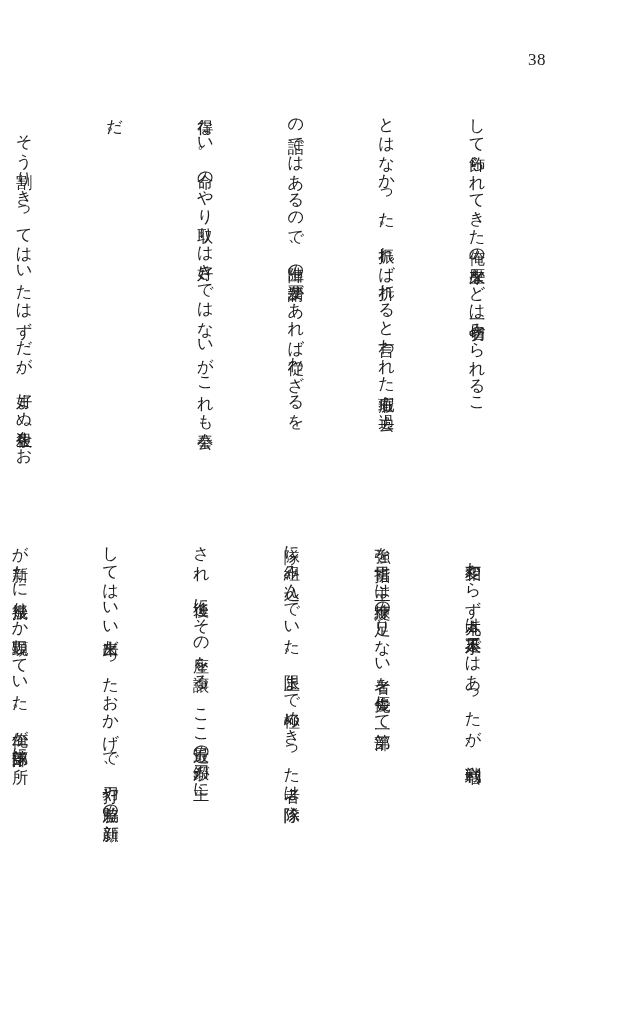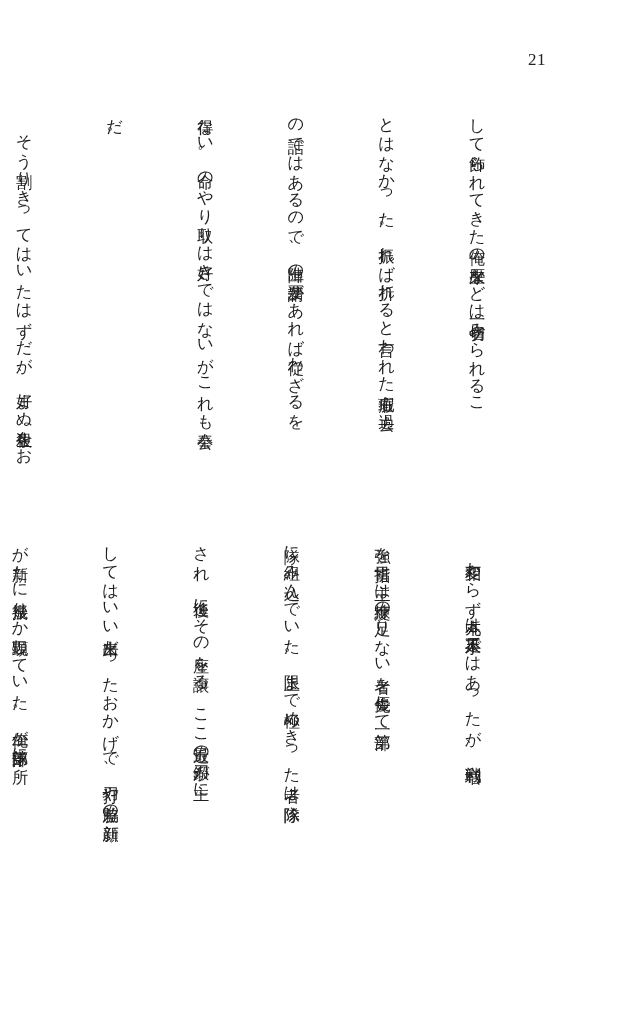--- a/index.html
+++ b/index.html
@@ -19,21 +19,21 @@
     letter-spacing: 0;
     white-space: pre;
   }
   .top-block { right: 74px; top: 107px; height: 380px; }
   .bottom-block { right: 78px; top: 535px; height: 395px; }
   .col { display: block; }
 </style>
 </head>
 <body>
 
-<div class="page-number">21</div>
+<div class="page-number">38</div>
 
 <div class="block top-block">
   <span class="col">して飾られてきた俺の来歴などは一切省みられるこ</span>
   <span class="col">とはなかった。振れば折れると言われた瑕疵も過去</span>
   <span class="col">の話ではあるので、出陣の要請があれば従わざるを</span>
   <span class="col">得ない。命のやり取りは好きではないがこれも奉公</span>
   <span class="col">だ。</span>
   <span class="col">　そう割りきってはいたはずだが、好まぬ殺生をお</span>
   
   

